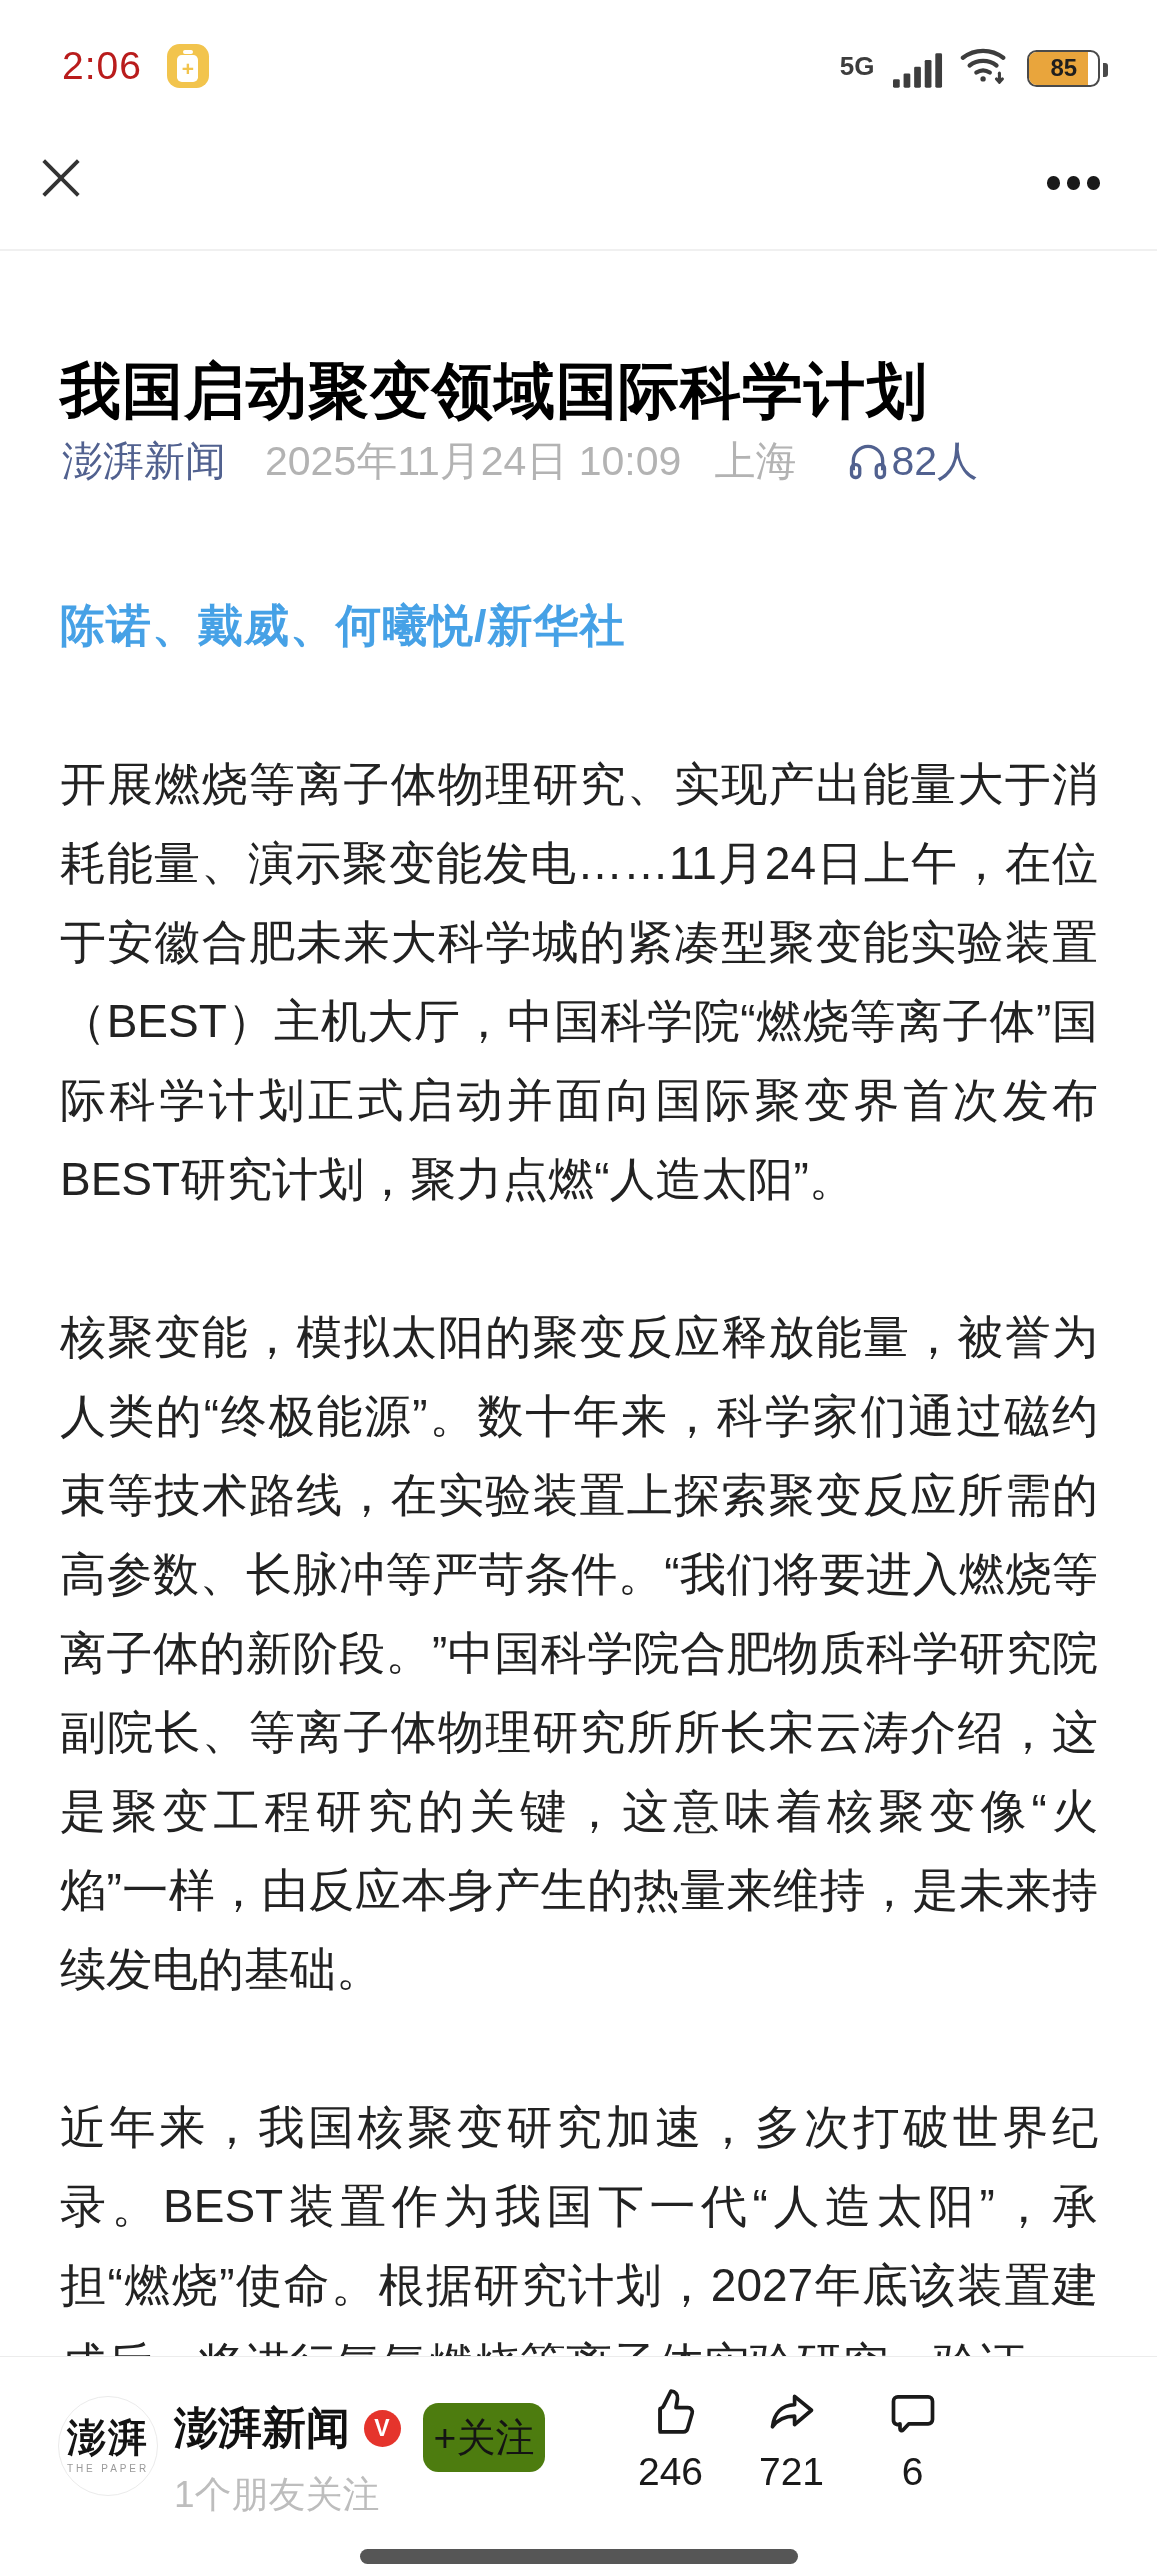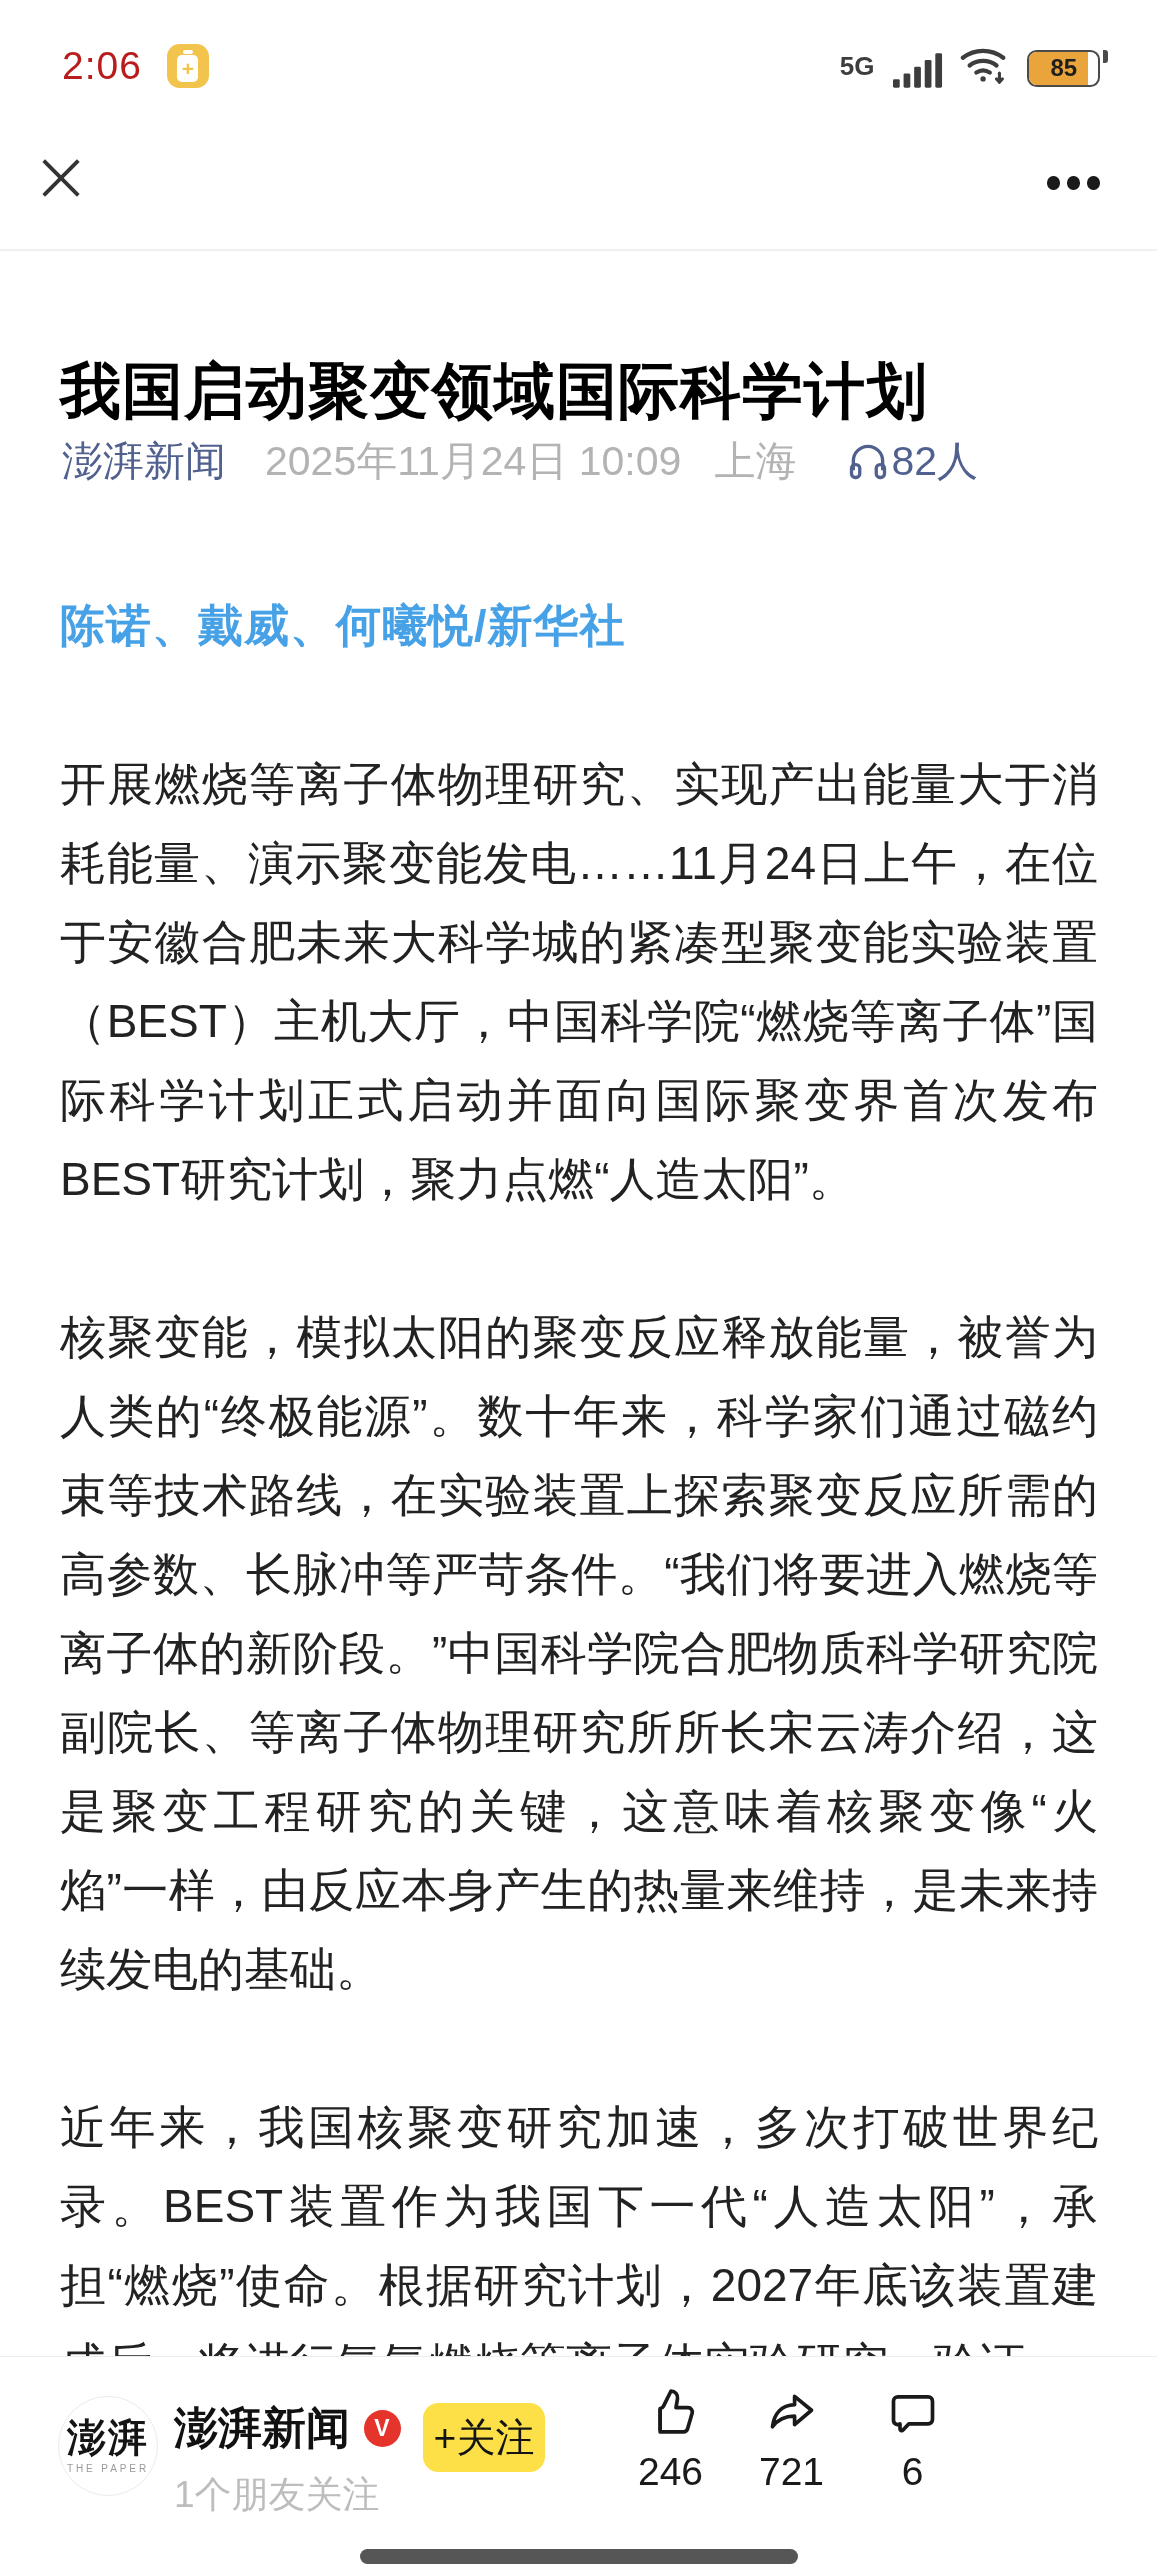--- a/index.html
+++ b/index.html
@@ -20,21 +20,21 @@
     display:flex;align-items:center;justify-content:center;
     color:#f2c44d;font-size:21px;font-weight:700;line-height:1;}
   .sb-right{display:flex;align-items:flex-end;gap:17.4px;}
   .sig-wrap{display:flex;align-items:flex-start;gap:18px;}
   .sig-5g{font-size:26px;font-weight:700;color:#3d3d3d;line-height:1;margin-top:0px;}
   .battery{position:relative;width:69px;height:33px;border:2.9px solid #4a4a4a;border-radius:9.6px;
     overflow:hidden;display:flex;align-items:center;justify-content:center;margin-bottom:1px;}
   .battery-fill{position:absolute;left:0;top:0;bottom:0;width:85%;background:#e9a53c;}
   .battery-num{position:relative;font-size:24px;font-weight:700;color:#1e1e1e;z-index:1;}
   .battery-cap{width:4.8px;height:13.5px;background:#4a4a4a;border-radius:0 2.9px 2.9px 0;margin-left:2.9px;margin-bottom:10.6px;}
-  .bat-group{display:flex;}
+  .bat-group{display:flex;align-items:flex-end;}
   
   .nav-close{position:absolute;top:154px;left:37px;width:48px;height:48px;cursor:pointer;}
   .nav-more{position:absolute;top:162px;left:1047px;width:60px;height:42px;
     display:flex;align-items:center;gap:7.7px;cursor:pointer;}
   .dot{width:12.5px;height:13.5px;border-radius:50%;background:#1a1a1a;}
   .top-divider{position:absolute;top:249px;left:0;width:100%;height:1.9px;background:#f0f0f0;}
   
   .title{position:absolute;top:315px;left:60px;right:64px;
     font-size:61px;line-height:71px;font-weight:700;color:#000;letter-spacing:1px;}
   .byline{position:absolute;top:436px;left:62px;right:60px;height:50px;
@@ -58,21 +58,21 @@
   .avatar-zh{font-family:"DejaVu Serif","Liberation Serif",serif;
     font-size:39px;font-weight:700;color:#141414;line-height:1;letter-spacing:1.9px;}
   .avatar-en{font-size:10px;color:#9a9a9a;letter-spacing:2.9px;margin-top:5.8px;}
   .acct{position:absolute;left:174px;top:42px;}
   .acct-row{display:flex;align-items:center;gap:13.5px;}
   .acct-name{font-size:44px;font-weight:700;color:#111;}
   .v-badge{width:37px;height:37px;border-radius:50%;background:#e5342c;color:#fff;
     display:flex;align-items:center;justify-content:center;font-size:23px;font-weight:700;}
   .acct-sub{font-size:37px;color:#bdbdbd;margin-top:11.6px;}
   .follow-btn{position:absolute;left:423px;top:46px;width:122px;height:69px;
-    background:#fde047;border-radius:15.4px;border:none;
+    background:#4d7c0f;border-radius:15.4px;border:none;
     display:flex;align-items:center;justify-content:center;
     font-size:39px;color:#141414;font-weight:500;cursor:pointer;}
   .actions{position:absolute;left:610px;top:29px;width:484px;display:flex;}
   .action{width:121px;display:flex;flex-direction:column;align-items:center;cursor:pointer;}
   .action svg{display:block;}
   .action-count{font-size:39px;color:#1a1a1a;margin-top:11.6px;}
   .home-indicator{position:absolute;left:360px;top:2549px;width:438px;height:14.5px;
     border-radius:7.7px;background:#565656;z-index:6;}
 </style>
 </head>

